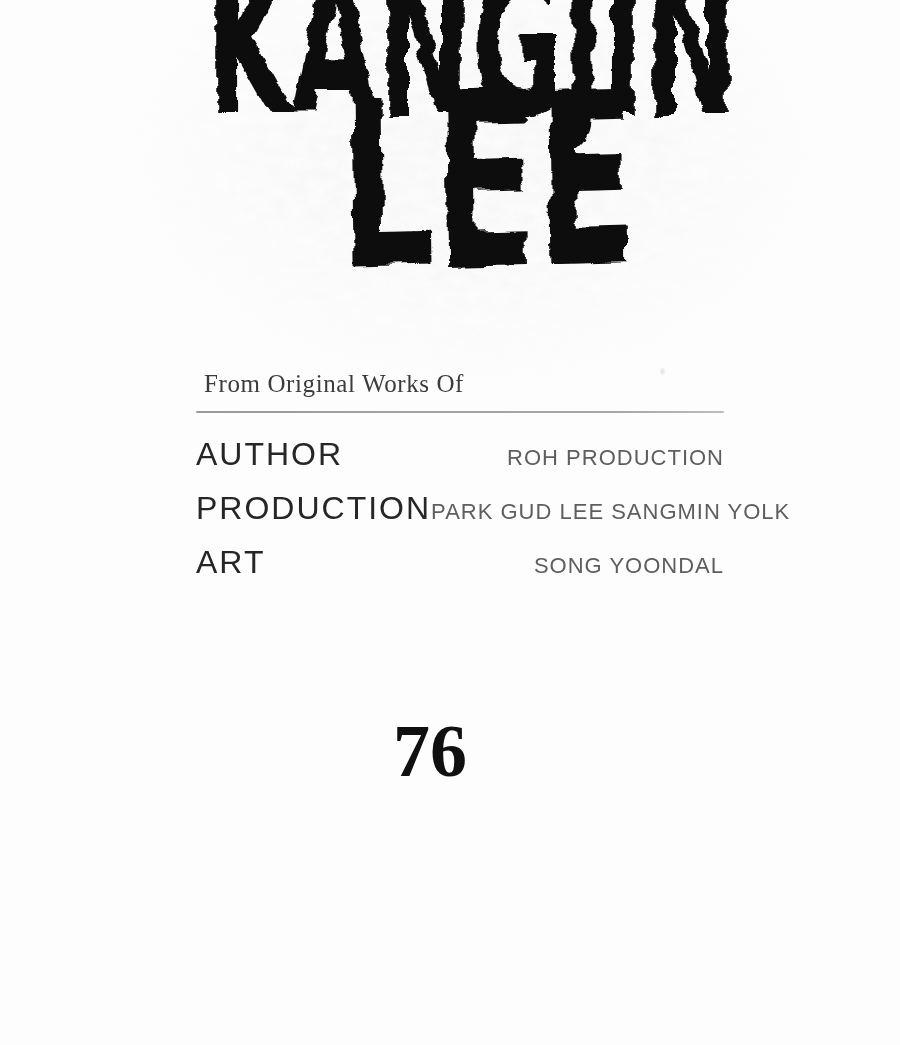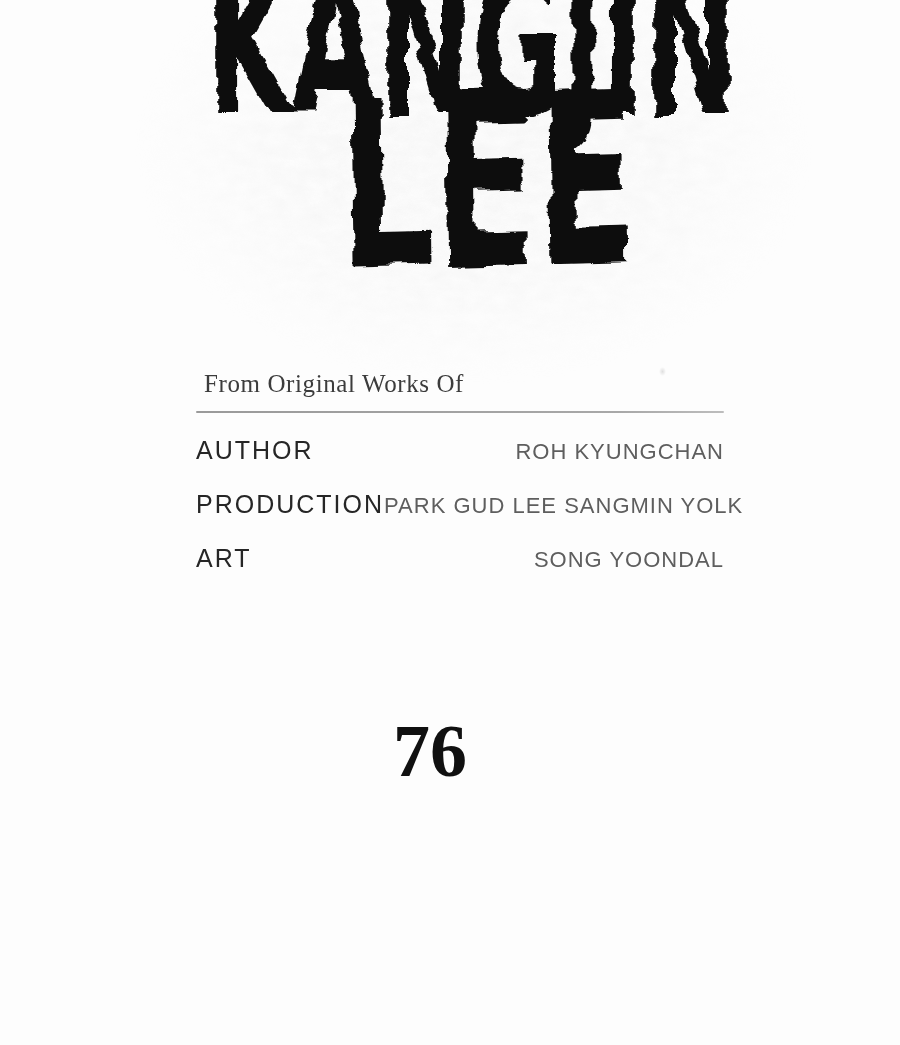--- a/index.html
+++ b/index.html
@@ -41,21 +41,21 @@
     border-radius:1px;
   }
   .credit-row{
     display:flex;
     justify-content:space-between;
     align-items:baseline;
     margin-top:23px;
     height:31px;
   }
   .credit-label{
-    font-size:25px;
+    font-size:32px;
     letter-spacing:2px;
     color:#262626;
     font-weight:400;
     white-space:nowrap;
   }
   .credit-value{
     font-size:22px;
     letter-spacing:1px;
     color:#5e5e5e;
     font-weight:400;
@@ -123,21 +123,21 @@
   </svg>
 
   <div class="speck"></div>
 
   <div class="credits">
     <div class="credits-heading">From Original Works Of</div>
     <div class="credits-divider"></div>
 
     <div class="credit-row">
       <span class="credit-label">AUTHOR</span>
-      <span class="credit-value">ROH KYUNGCHAN</span>
+      <span class="credit-value">ROH PRODUCTION</span>
     </div>
 
     <div class="credit-row">
       <span class="credit-label">PRODUCTION</span>
       <span class="credit-value">PARK GUD LEE SANGMIN YOLK</span>
     </div>
 
     <div class="credit-row">
       <span class="credit-label">ART</span>
       <span class="credit-value">SONG YOONDAL</span>

